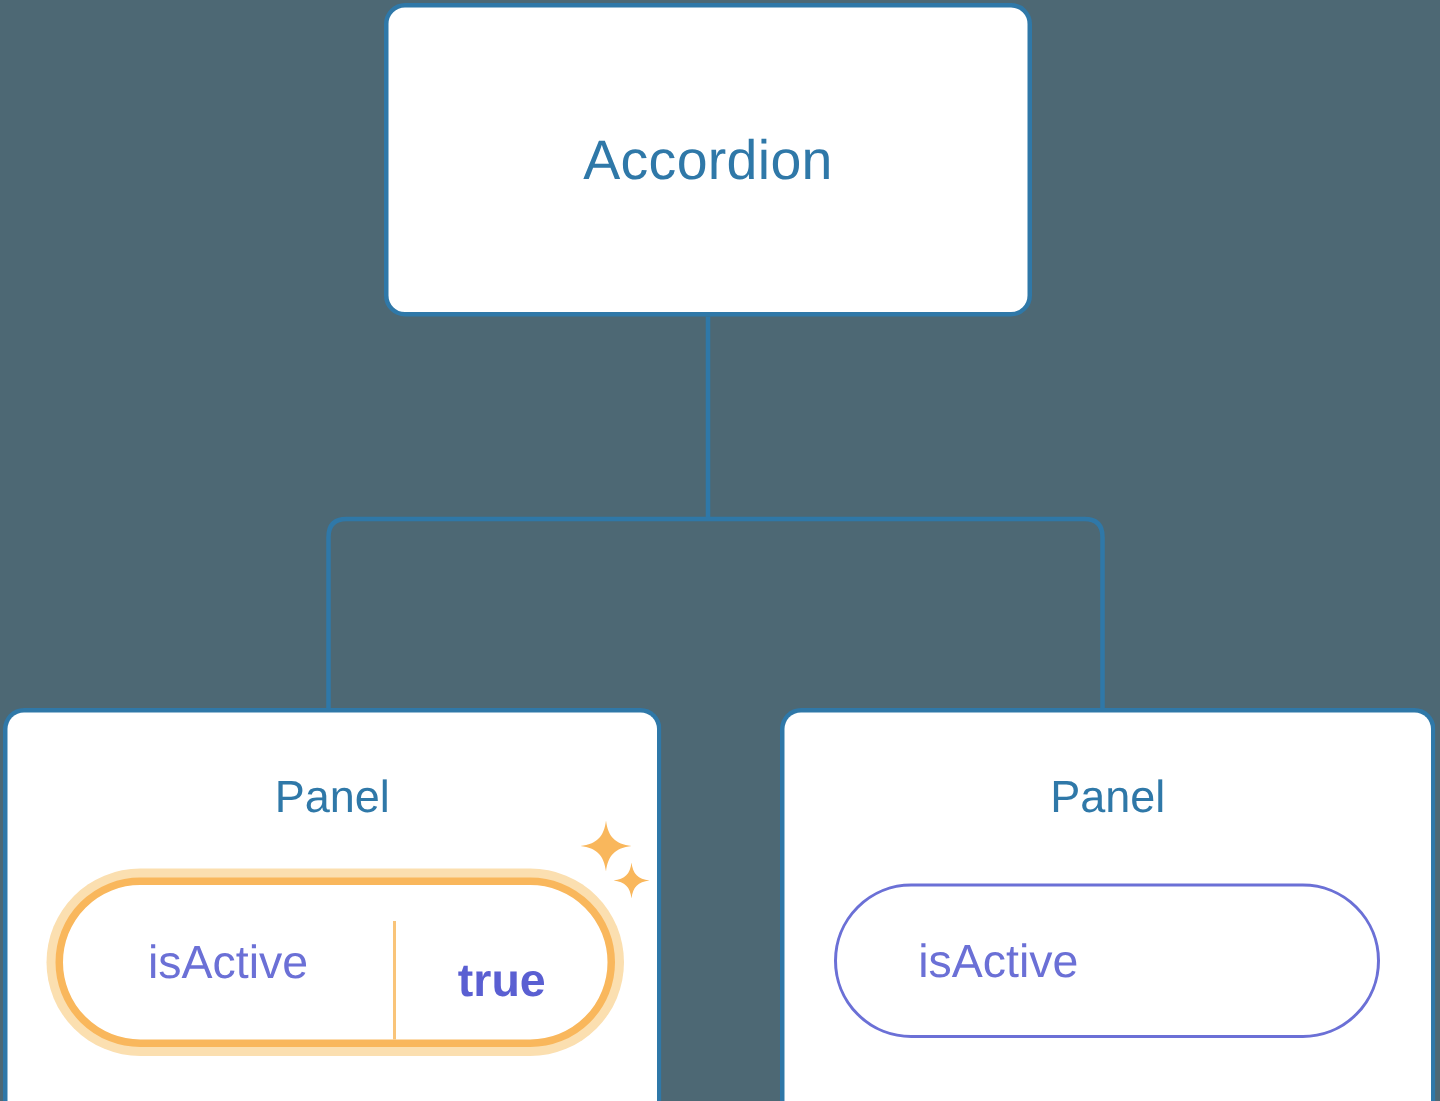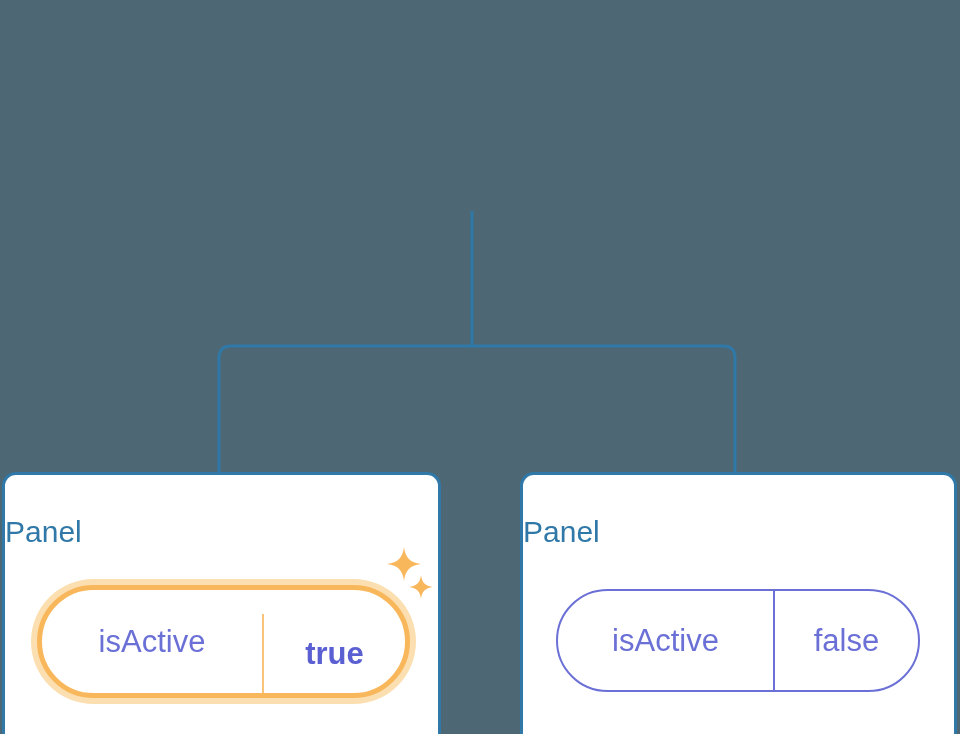--- a/index.html
+++ b/index.html
@@ -75,20 +75,21 @@
     height: 262px;
     border-bottom: none;
     border-bottom-left-radius: 0;
     border-bottom-right-radius: 0;
   }
   .node-title {
     position: absolute;
     top: 42px;
     left: 0;
     right: 0;
+    text-align: center;
     color: #2f78a8;
     font-size: 30px;
     font-weight: 400;
     line-height: 1;
   }
 
   
   .pill {
     position: absolute;
     display: flex;
@@ -177,20 +178,23 @@
 
 <div id="stage">
 
   <svg id="connectors" viewBox="0 0 960 734" width="960" height="734">
 
     <path d="M 472 211 L 472 346" fill="none" stroke="#2f78a8" stroke-width="3"></path>
 
     <path d="M 219 472 L 219 358 Q 219 346 231 346 L 723 346 Q 735 346 735 358 L 735 472" fill="none" stroke="#2f78a8" stroke-width="3" stroke-linecap="butt"></path>
   </svg>
 
+  <div class="node" id="node-accordion">
+    <span class="node-title-root">Accordion</span>
+  </div>
 
   <div class="node" id="node-panel-left">
     <span class="node-title">Panel</span>
   </div>
 
   <div class="pill highlight" id="pill-left">
     <span class="pill-cell pill-key">isActive</span>
     <span class="pill-cell pill-val">true</span>
   </div>
 
@@ -200,16 +204,15 @@
   <svg class="sparkle" id="sparkle-small" viewBox="0 0 100 100">
     <path d="M50 0 C54 32 68 46 100 50 C68 54 54 68 50 100 C46 68 32 54 0 50 C32 46 46 32 50 0 Z" fill="#f9b75c"></path>
   </svg>
 
   <div class="node" id="node-panel-right">
     <span class="node-title">Panel</span>
   </div>
 
   <div class="pill plain" id="pill-right">
     <span class="pill-cell pill-key">isActive</span>
-    <span class="pill-cell pill-val">false</span>
   </div>
 
 </div>
 
 </body></html>

